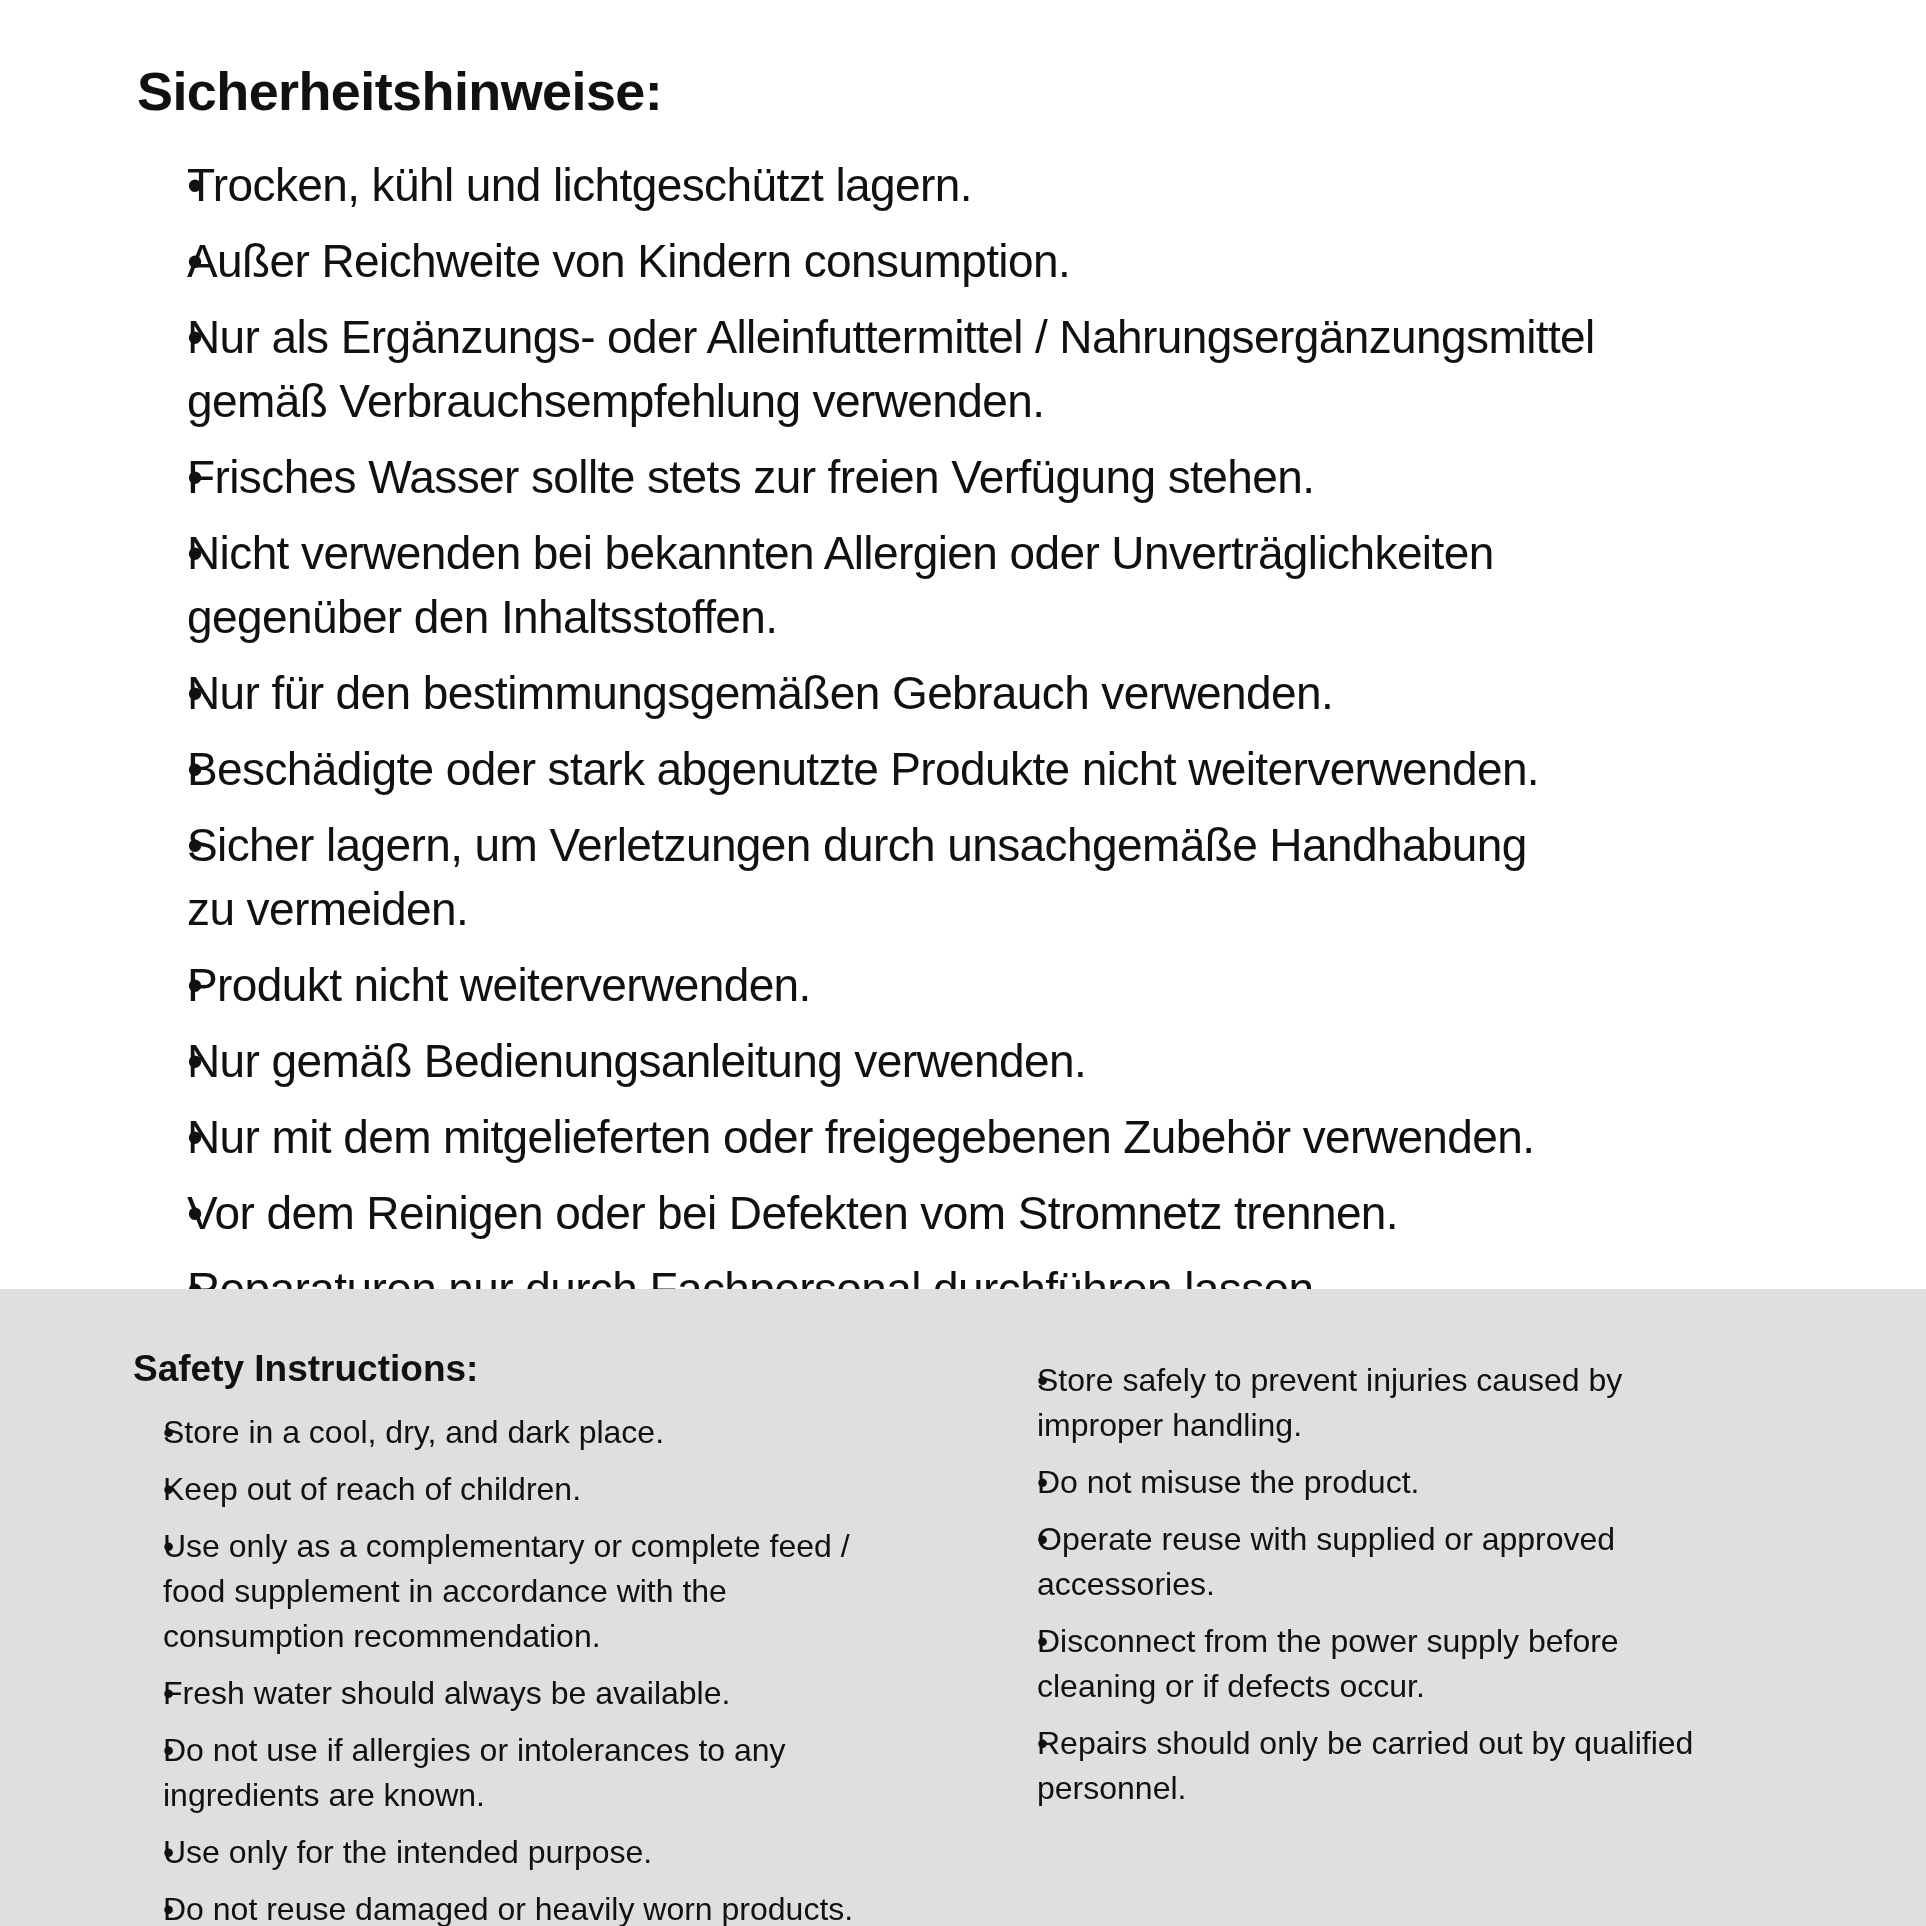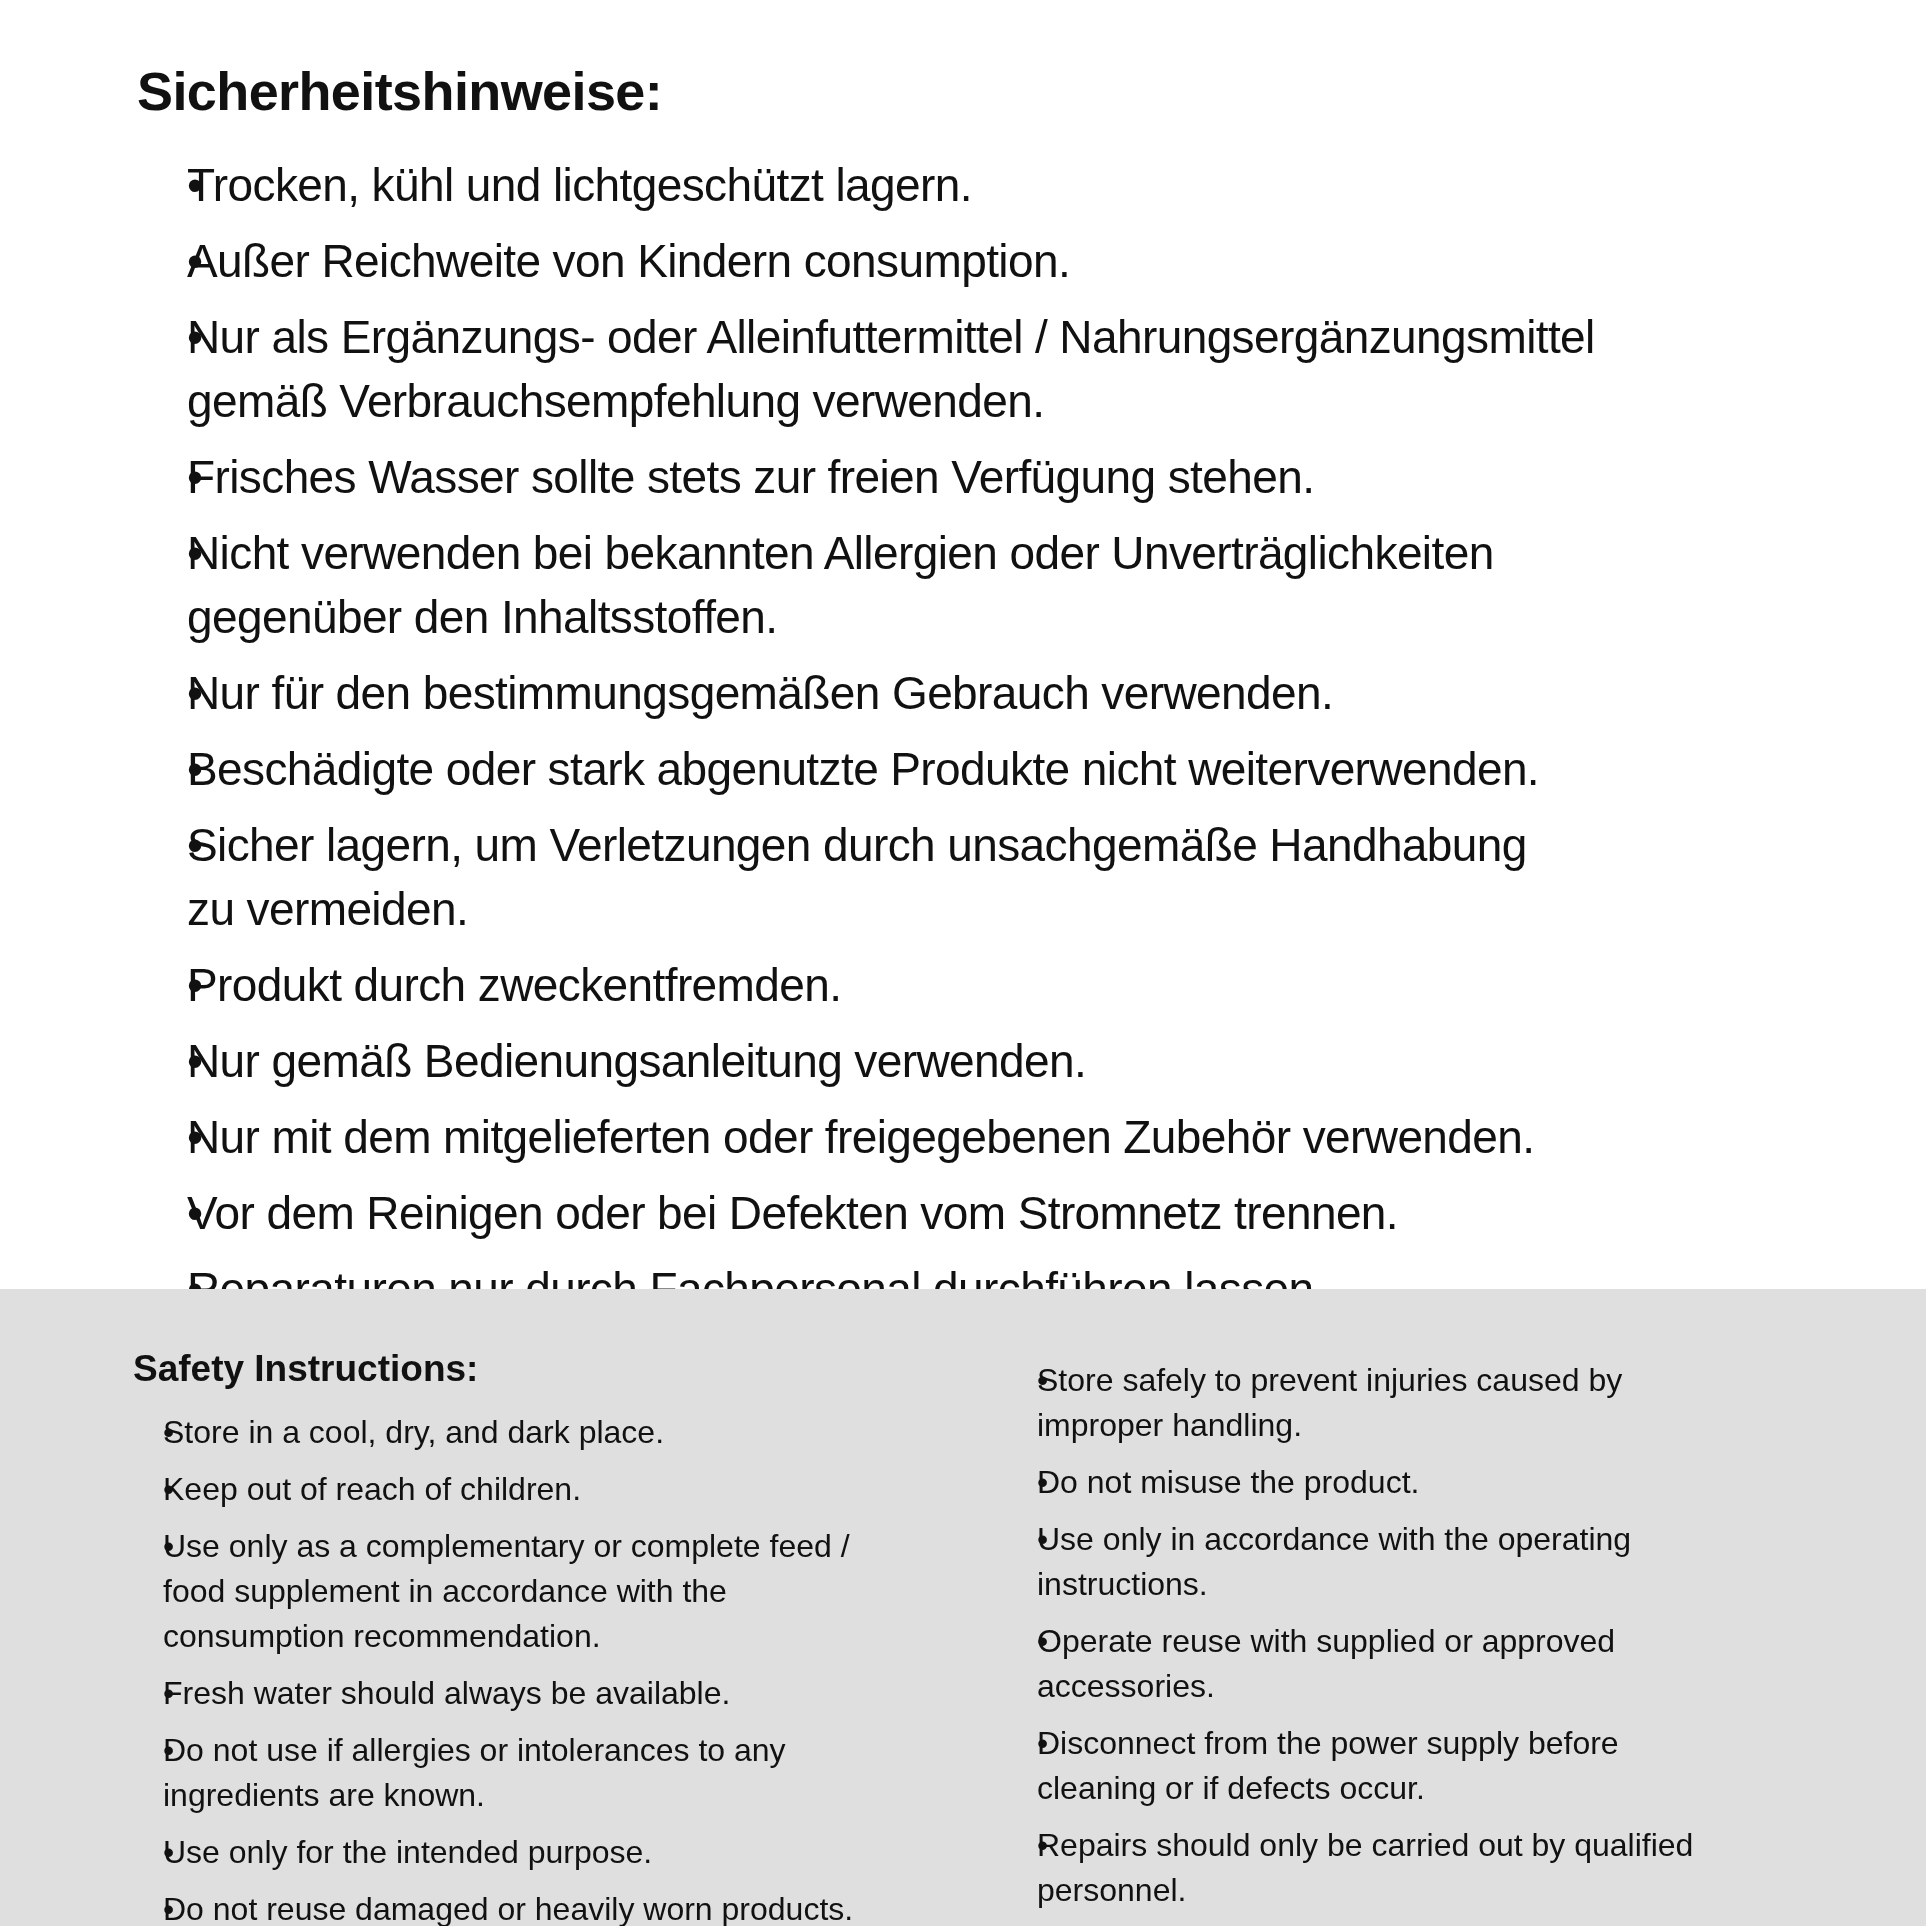--- a/index.html
+++ b/index.html
@@ -101,21 +101,21 @@
         <span class="li-text">Nur für den bestimmungsgemäßen Gebrauch verwenden.</span>
       </li>
       <li>
         <span class="li-text">Beschädigte oder stark abgenutzte Produkte nicht weiterverwenden.</span>
       </li>
       <li>
         <span class="li-text">Sicher lagern, um Verletzungen durch unsachgemäße Handhabung
 zu vermeiden.</span>
       </li>
       <li>
-        <span class="li-text">Produkt durch zweckentfremden.</span>
+        <span class="li-text">Produkt nicht weiterverwenden.</span>
       </li>
       <li>
         <span class="li-text">Nur gemäß Bedienungsanleitung verwenden.</span>
       </li>
       <li>
         <span class="li-text">Nur mit dem mitgelieferten oder freigegebenen Zubehör verwenden.</span>
       </li>
       <li>
         <span class="li-text">Vor dem Reinigen oder bei Defekten vom Stromnetz trennen.</span>
       </li>
@@ -159,24 +159,20 @@
   <ul class="bullets english-list english-right">
 
   <li>
         <span class="li-text">Store safely to prevent injuries caused by
 improper handling.</span>
       </li>
       <li>
         <span class="li-text">Do not misuse the product.</span>
       </li>
       <li>
-        <span class="li-text">Use only in accordance with the operating
-instructions.</span>
-      </li>
-      <li>
         <span class="li-text">Operate reuse with supplied or approved
 accessories.</span>
       </li>
       <li>
         <span class="li-text">Disconnect from the power supply before
 cleaning or if defects occur.</span>
       </li>
       <li>
         <span class="li-text">Repairs should only be carried out by qualified
 personnel.</span>

